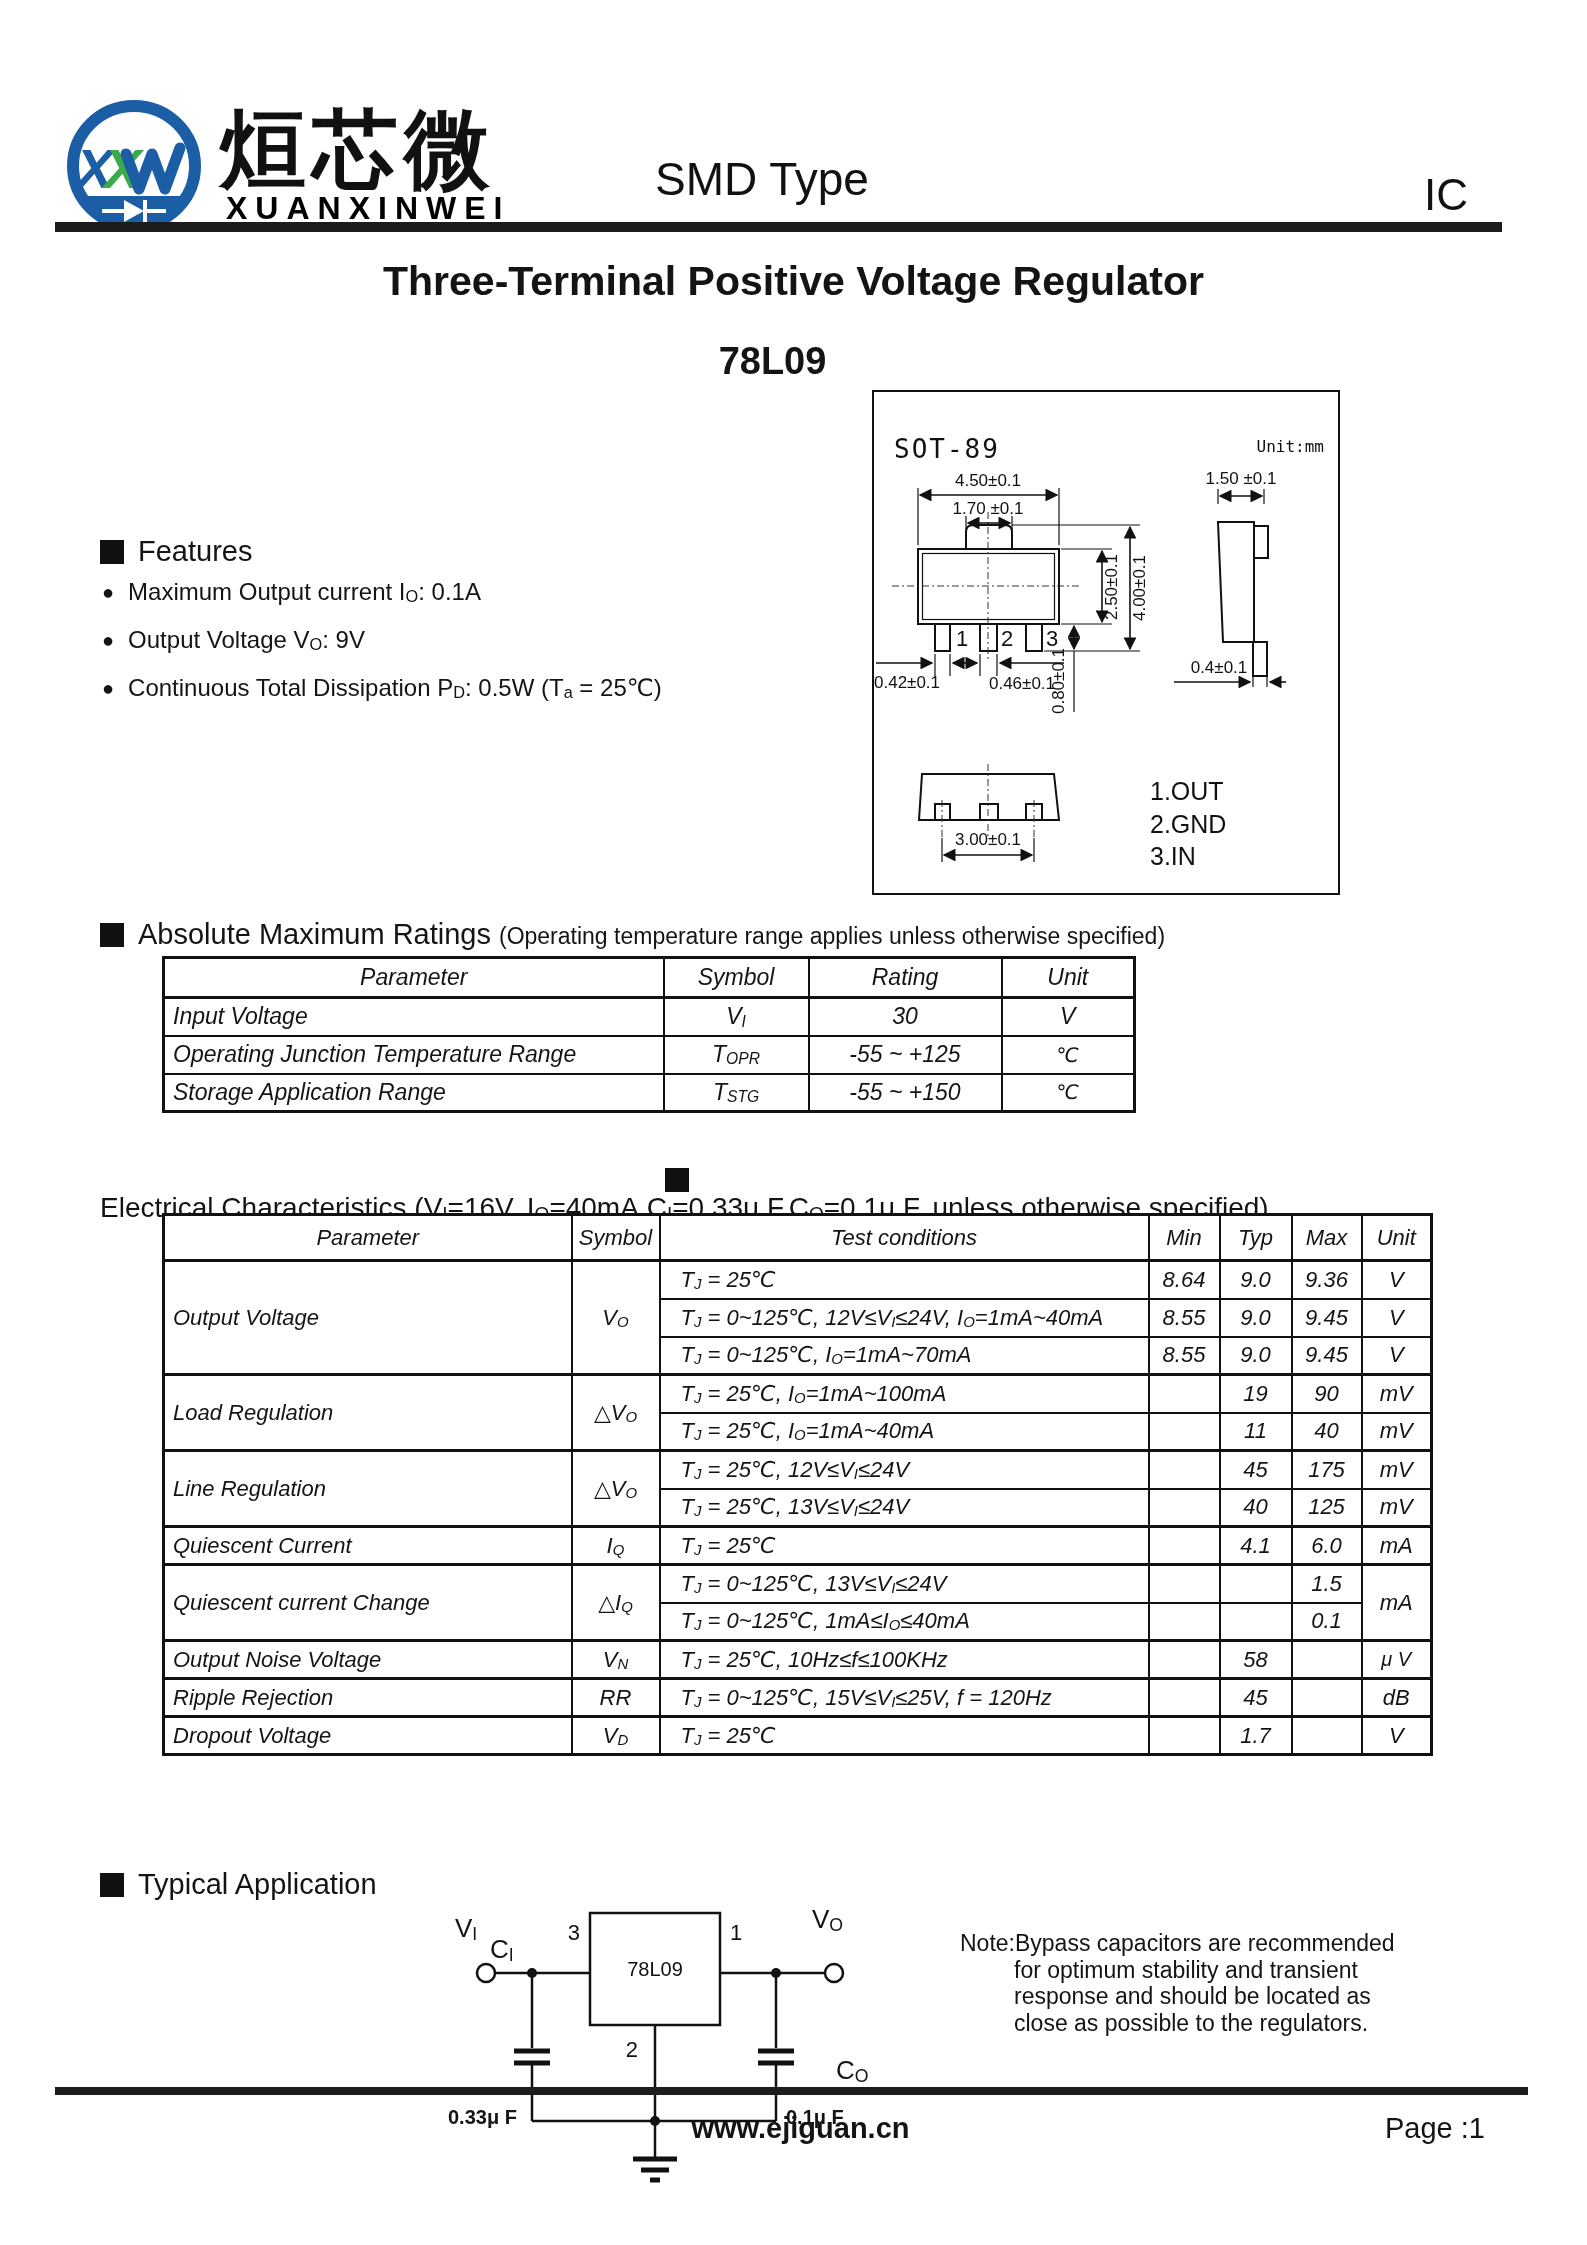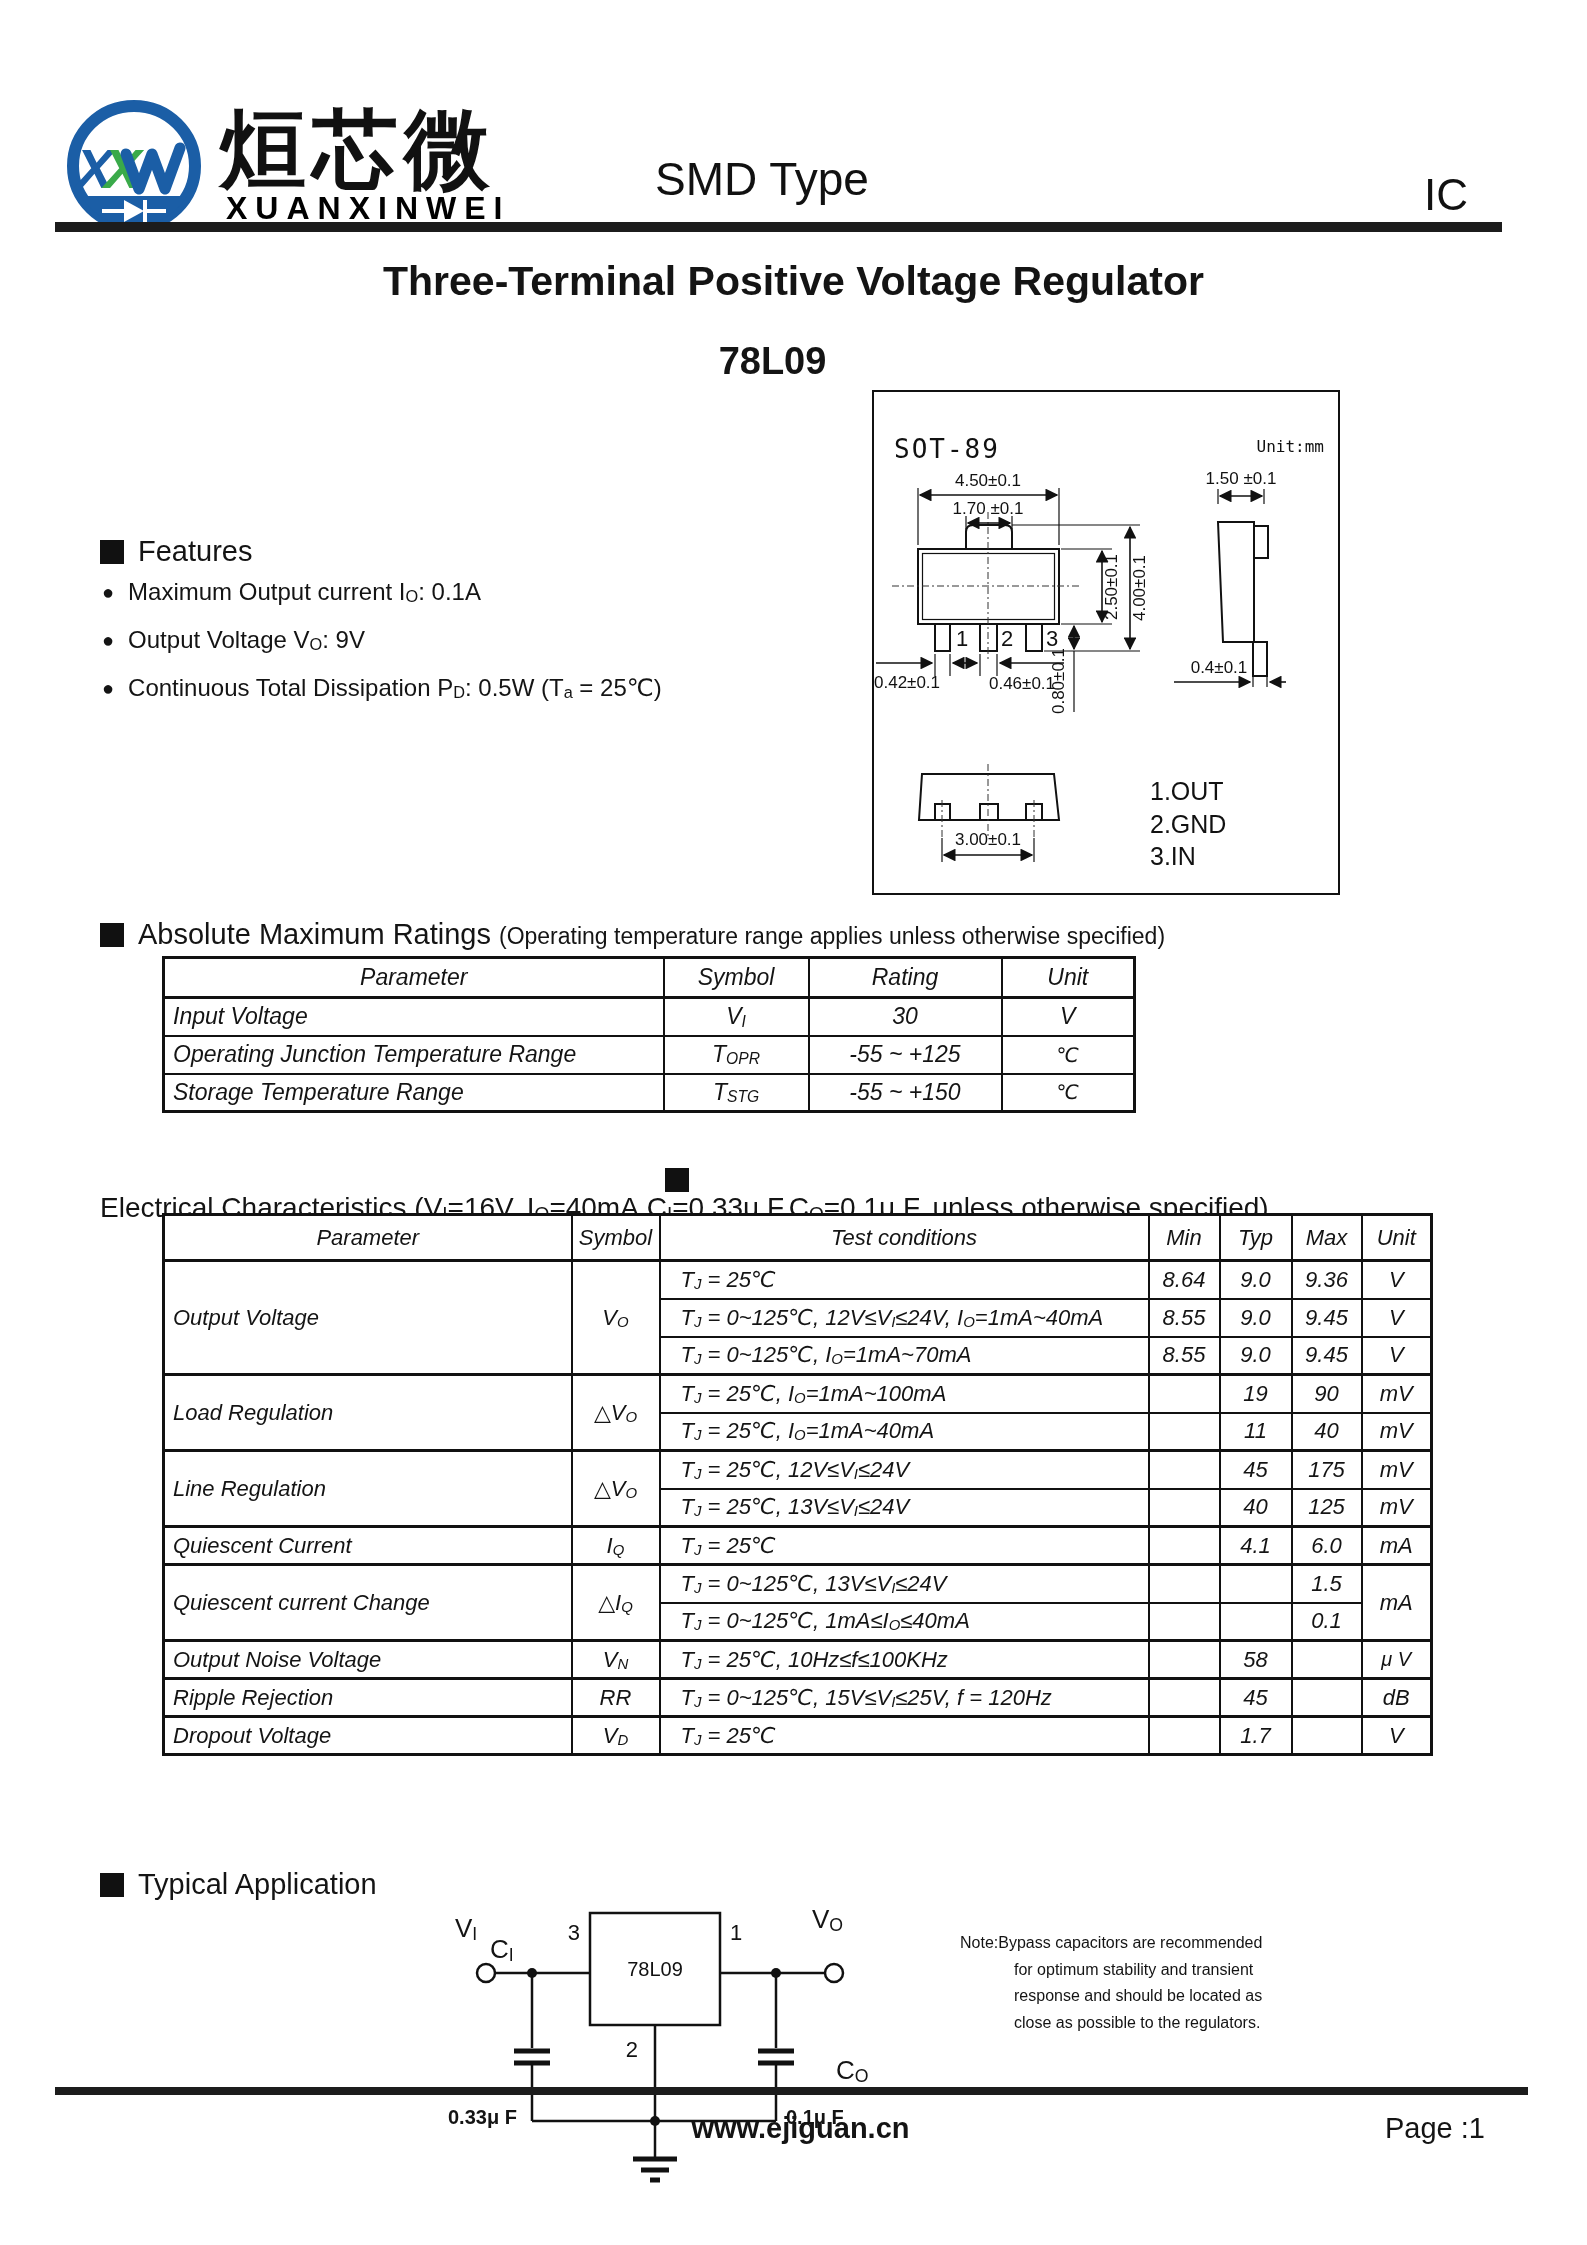--- a/index.html
+++ b/index.html
@@ -61,21 +61,21 @@
   table { border:3.5px solid #111;font-style:italic; }
   tr.grp td { border-top:3.5px solid #111; }
   tr.sub td { border-top:1.5px solid #111; }
   .small-unit { font-size:20px; }
 
   
   .c-ic  { font:20px "Liberation Sans",sans-serif; fill:#111; }
   .c-pin { font:22px "Liberation Sans",sans-serif; fill:#111; }
   .ov-lbl { font-size:26px; }
   .ov-val { font-size:20px;font-weight:bold; }
-  .note { font-size:16px; line-height:26.5px; width:480px; }
+  .note { font-size:23px; line-height:26.5px; width:480px; }
   .note .ind { padding-left:54px; display:block; }
 
   
   .footer-rule { background:#1c1c1c; }
   .site-url { font-size:29px; text-align:center; width:100%; }
   .page-no  { font-size:29px; }
 </style>
 </head>
 <body>
 
@@ -247,21 +247,21 @@
       <td>30</td>
       <td>V</td>
     </tr>
     <tr>
       <td class="lft">Operating Junction Temperature Range</td>
       <td>T<sub>OPR</sub></td>
       <td>-55 ~ +125</td>
       <td class="small-unit">℃</td>
     </tr>
     <tr>
-      <td class="lft">Storage Temperature Range</td>
+      <td class="lft">Storage Application Range</td>
       <td>T<sub>STG</sub></td>
       <td>-55 ~ +150</td>
       <td class="small-unit">℃</td>
     </tr>
   </tbody>
     </table>
 
   <div class="abs sec-head" style="left:100px;top:1168px;flex-direction:column;">
     <span class="sq"></span>
     <span class="ec-title">Electrical Characteristics (V<sub>I</sub>=16V, I<sub>O</sub>=40mA,C<sub>I</sub>=0.33μ F,C<sub>O</sub>=0.1μ F, unless otherwise specified)</span>

